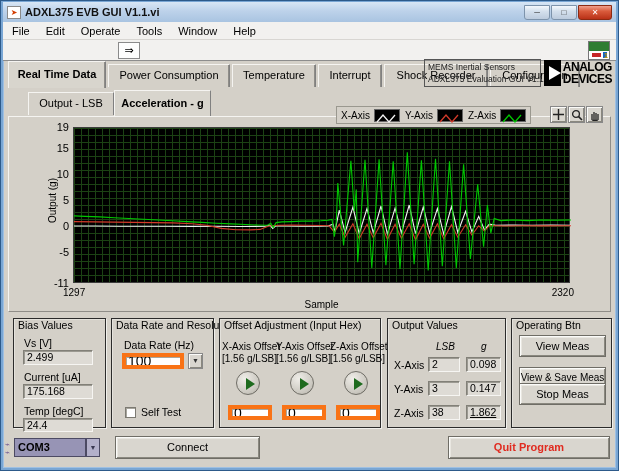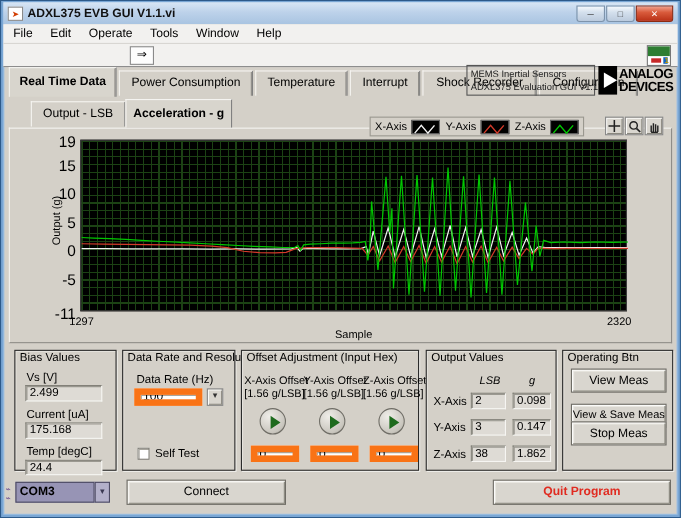--- a/index.html
+++ b/index.html
@@ -52,35 +52,35 @@
   .legend-label{font-size:10px;color:#000;}
   .legend-swatch{width:26px;height:13px;background:#000;border:1px solid #666;}
   .palette{position:absolute;top:106px;left:550px;display:flex;gap:1px;z-index:4;}
   .pal-btn{width:17px;height:17px;background:#d9d6cf;border:1px solid #888;
     box-shadow:inset 1px 1px 0 #fbfbf9, inset -1px -1px 0 #8a887f;display:flex;align-items:center;justify-content:center;}
   .plot-wrap{position:absolute;left:73px;top:127px;width:497px;height:156px;background:#000;border:1px solid #3c3c3c;
     background-image:repeating-linear-gradient(to right,#1c4214 0 1px,transparent 1px 7px),
                      repeating-linear-gradient(to bottom,#1c4214 0 1px,transparent 1px 7px);}
   .plot-wrap svg{position:absolute;left:0;top:0;}
   .ylabel{position:absolute;left:22px;top:195px;font-size:10px;color:#000;transform:rotate(-90deg);transform-origin:center;width:60px;text-align:center;}
-  .ytick{position:absolute;right:0;font-size:14px;color:#000;margin-left:12px;}
+  .ytick{position:absolute;right:0;font-size:11px;color:#000;margin-left:12px;}
   #y-ticks{position:absolute;left:40px;top:127px;width:29px;height:156px;}
   .xtick{position:absolute;top:0;font-size:10px;color:#000;}
   #x-ticks{position:absolute;left:73px;top:287px;width:497px;height:12px;}
   .xaxis-label{position:absolute;left:73px;top:299px;width:497px;text-align:center;font-size:10px;color:#000;}
   
   .gbox{position:absolute;top:318px;height:110px;border:1px solid #2b2b2b;background:#d4d0c8;
     box-shadow:1px 1px 0 #f0efeb, inset 1px 1px 0 #e4e2dc;}
   .gbox-title{position:absolute;left:4px;top:0;font-size:10.5px;color:#000;white-space:nowrap;}
   .fld-label{position:absolute;font-size:10.5px;color:#000;white-space:nowrap;}
   .indicator{position:absolute;height:15px;background:#dedbd5;border:1px solid #828078;
     border-bottom-color:#f6f5f2;border-right-color:#f6f5f2;box-shadow:inset 1px 1px 0 #9b9991;
     font-size:10.5px;line-height:13px;padding-left:3px;color:#000;}
-  .ctl-input{position:absolute;height:16px;background:#fff;border:6px solid #f97316;
-    box-shadow:inset 1px 1px 0 #a8a69e;font-size:11px;padding:0 2px;color:#000;font-family:inherit;}
+  .ctl-input{position:absolute;height:16px;background:#fff;border:4px solid #f97316;
+    box-shadow:inset 1px 1px 0 #a8a69e;font-size:14px;padding:0 2px;color:#000;font-family:inherit;}
   .dd-btn{position:absolute;width:15px;height:16px;background:#d9d6cf;border:1px solid #888;
     box-shadow:inset 1px 1px 0 #fbfbf9, inset -1px -1px 0 #8a887f;font-size:7px;text-align:center;line-height:14px;color:#333;}
   .chk{position:absolute;width:11px;height:11px;background:#fff;border:1px solid #7c7a72;box-shadow:inset 1px 1px 0 #a8a69e;}
   .round-btn{position:absolute;width:24px;height:24px;border-radius:50%;
     background:radial-gradient(circle at 35% 30%,#efede8,#c9c6be 70%,#a5a29a);border:1px solid #6f6d66;}
   .round-btn:before{content:"";position:absolute;left:9px;top:6px;border-left:9px solid #1e6b1e;border-top:6px solid transparent;border-bottom:6px solid transparent;}
   .lv-btn{position:absolute;background:#d9d6cf;border:1px solid #6f6d66;
     box-shadow:inset 1px 1px 0 #fbfbf9, inset -1px -1px 0 #8a887f, inset 2px 2px 0 #e9e7e1;
     font-size:11px;color:#000;text-align:center;}
   .two-line{position:absolute;font-size:10px;line-height:12px;text-align:center;color:#000;white-space:nowrap;}
@@ -266,21 +266,21 @@
     <div class="col-hdr" style="left:48px;top:22px;">LSB</div>
     <div class="col-hdr" style="left:93px;top:22px;">g</div>
     <div class="fld-label" style="left:6px;top:40px;">X-Axis</div>
     <div class="indicator" style="left:40px;top:38px;width:32px;">2</div>
     <div class="indicator" style="left:78px;top:38px;width:35px;">0.098</div>
     <div class="fld-label" style="left:6px;top:64px;">Y-Axis</div>
     <div class="indicator" style="left:40px;top:62px;width:32px;">3</div>
     <div class="indicator" style="left:78px;top:62px;width:35px;">0.147</div>
     <div class="fld-label" style="left:6px;top:88px;">Z-Axis</div>
     <div class="indicator" style="left:40px;top:86px;width:32px;">38</div>
-    <div class="indicator" style="left:78px;top:86px;width:35px;">1.862</div>
+    <div class="indicator" style="left:78px;top:86px;width:35px;text-decoration:underline;">1.862</div>
   </div>
 
   <div class="gbox" style="left:511px;width:101px;">
     <div class="gbox-title">Operating Btn</div>
     <div class="lv-btn" style="left:7px;top:16px;width:87px;height:22px;line-height:20px;">View Meas</div>
     <div class="lv-btn" style="left:7px;top:48px;width:87px;height:22px;line-height:20px;font-size:10px;">View &amp; Save Meas</div>
     <div class="lv-btn" style="left:7px;top:64px;width:87px;height:22px;line-height:20px;">Stop Meas</div>
   </div>
 
   <div class="io-icon">⌁<br>⌁</div>

